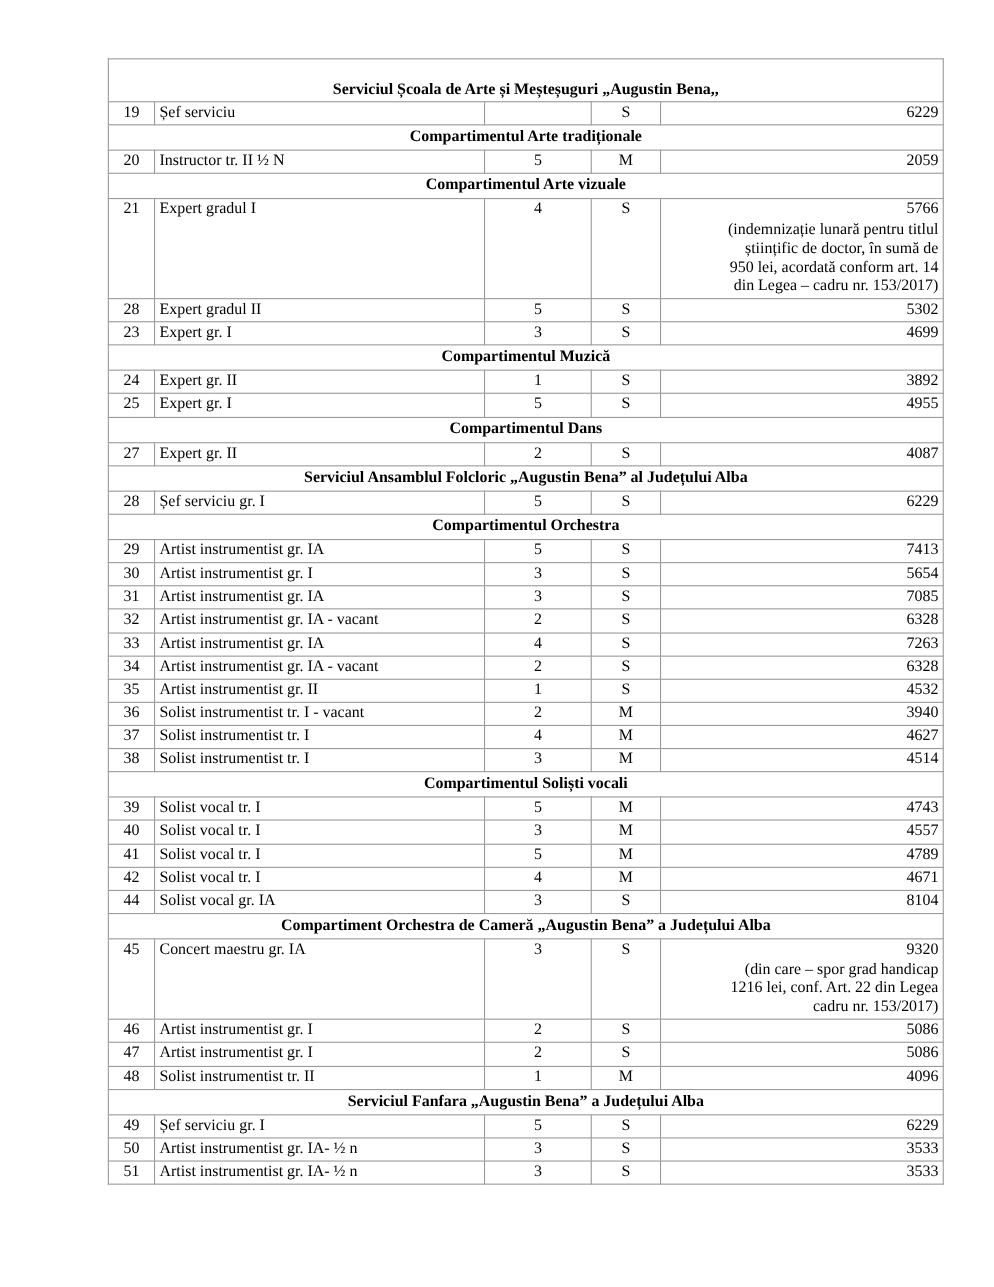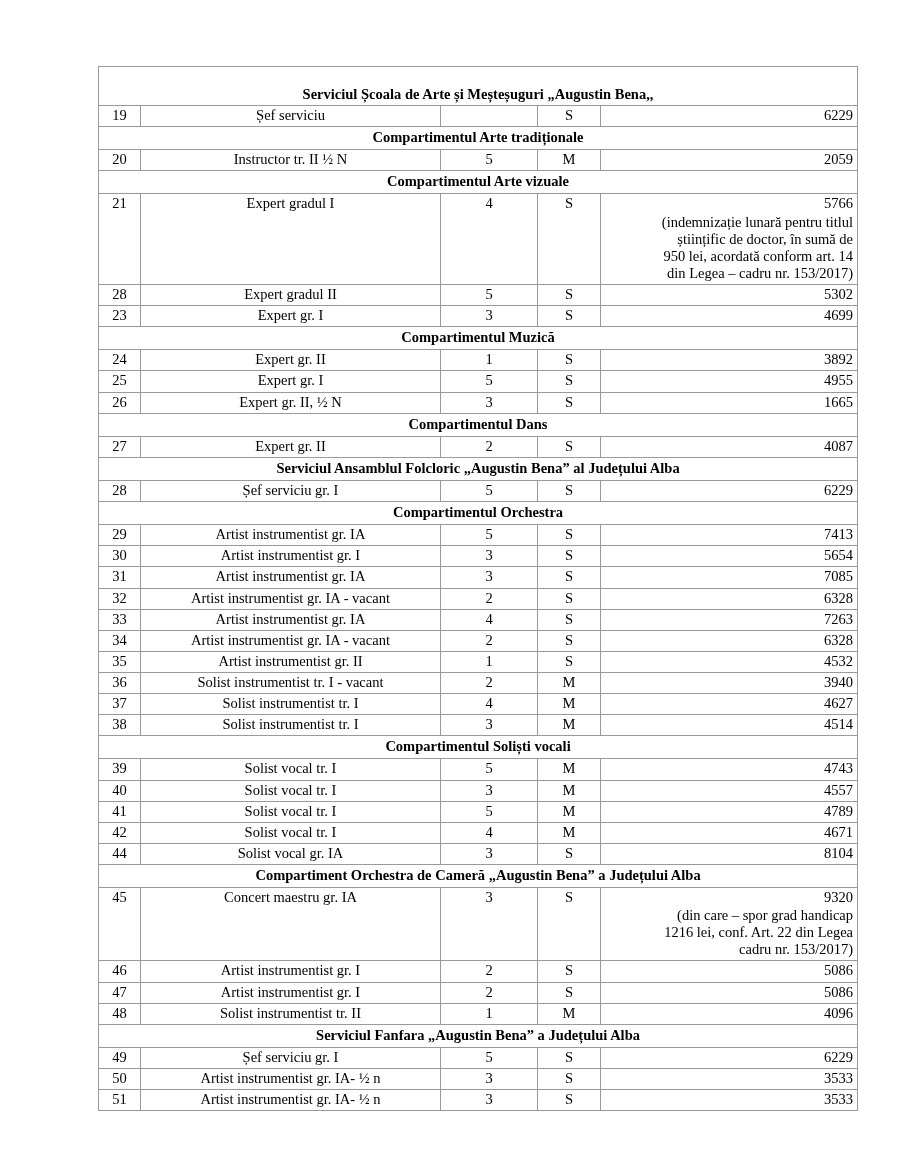--- a/index.html
+++ b/index.html
@@ -18,21 +18,21 @@
   #page {
     position: relative;
     width: 904px;
     height: 1170px;
     overflow: hidden;
   }
 
   #sheet {
     position: absolute;
     left: 98px;
-    top: 66px;
+    top: 53px;
     width: 759px;
   }
 
   table.payroll {
     width: 759px;
     border-collapse: collapse;
     table-layout: fixed;
     font-size: 14.5px;
     line-height: 1.18;
   }
@@ -49,21 +49,21 @@
   col.c-name  { width: 300px; }
   col.c-grade { width: 97px; }
   col.c-std   { width: 63px; }
   col.c-amt   { width: 257px; }
 
   td.nr {
     text-align: center;
     padding-top: 2px;
   }
   td.name {
-    text-align: center;
+    text-align: left;
     padding-left: 6px;
     padding-top: 2px;
   }
   td.grade, td.std {
     text-align: center;
     padding-top: 2px;
   }
   td.amt {
     text-align: right;
     padding-right: 7px;
@@ -164,27 +164,20 @@
             <td class="std">S</td>
             <td class="amt"><span>3892</span></td>
           </tr>
           <tr class="data">
             <td class="nr">25</td>
             <td class="name">Expert gr. I</td>
             <td class="grade">5</td>
             <td class="std">S</td>
             <td class="amt"><span>4955</span></td>
           </tr>
-          <tr class="data">
-            <td class="nr">26</td>
-            <td class="name">Expert gr. II, ½ N</td>
-            <td class="grade">3</td>
-            <td class="std">S</td>
-            <td class="amt"><span>1665</span></td>
-          </tr>
           <tr class="section">
             <td class="section-title" colspan="5">Compartimentul Dans</td>
           </tr>
           <tr class="data">
             <td class="nr">27</td>
             <td class="name">Expert gr. II</td>
             <td class="grade">2</td>
             <td class="std">S</td>
             <td class="amt"><span>4087</span></td>
           </tr>

